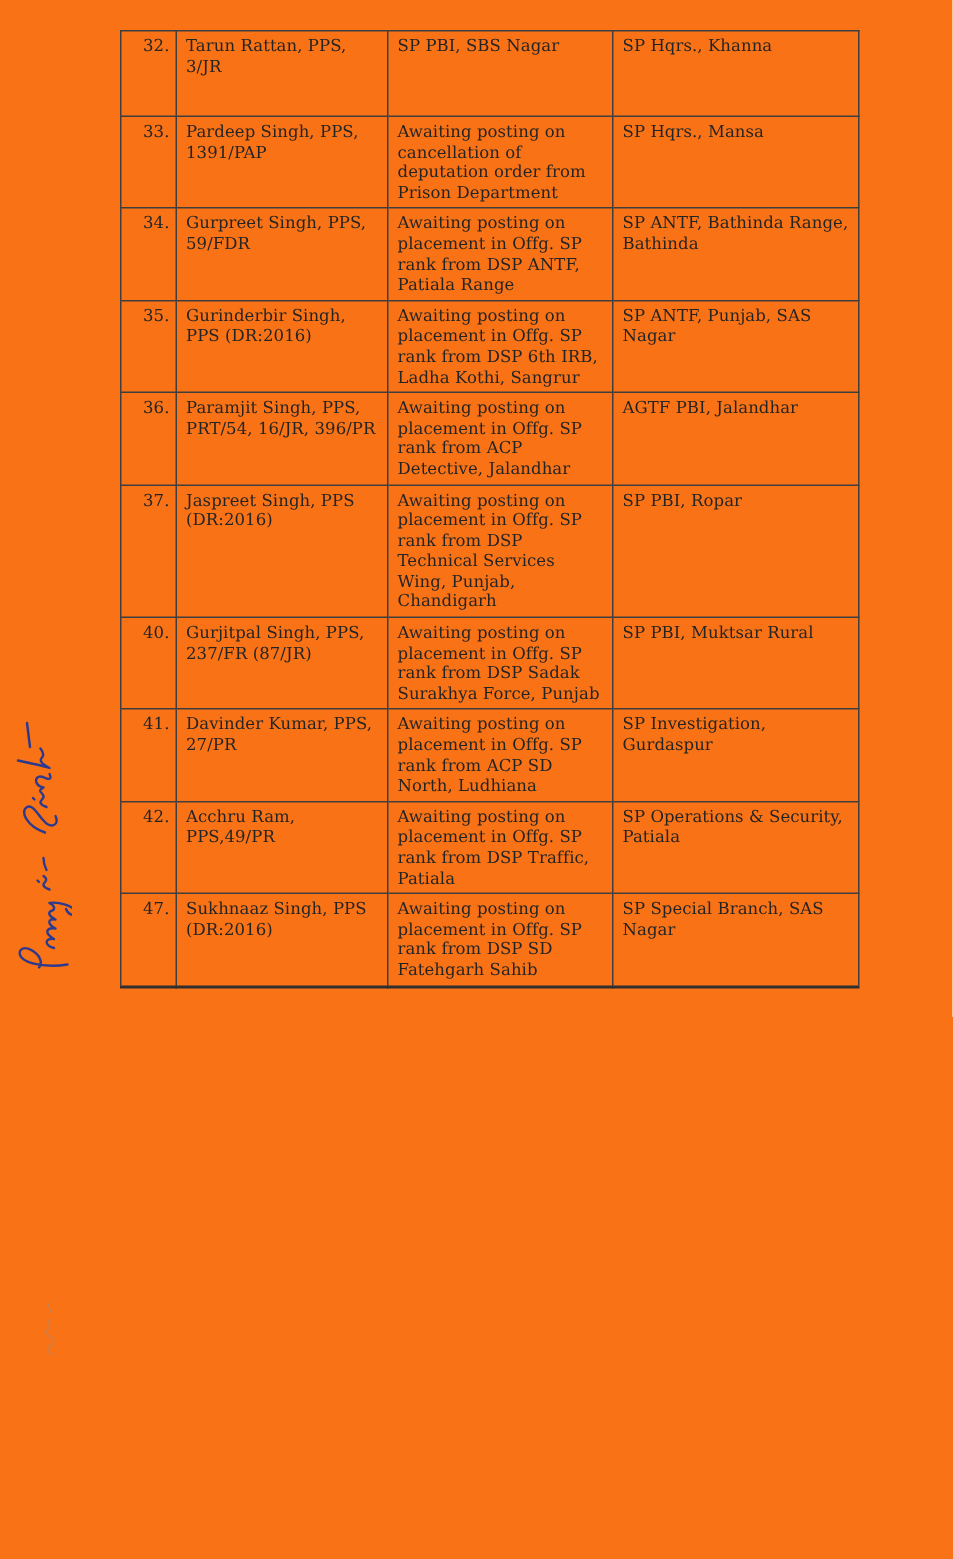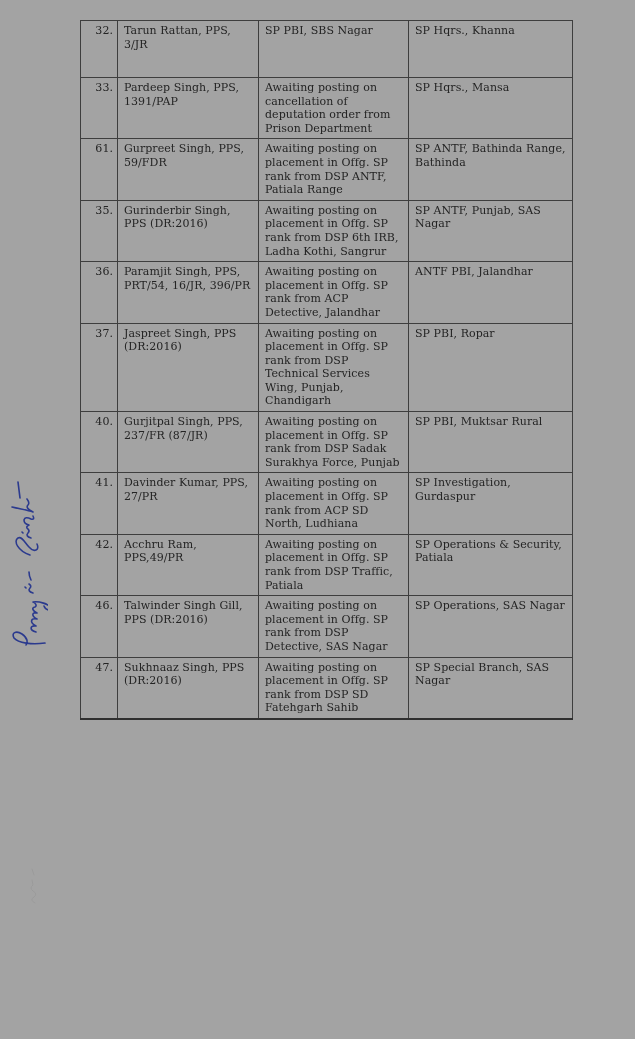--- a/index.html
+++ b/index.html
@@ -1,18 +1,18 @@
 <!DOCTYPE html>
 <html><head>
 <meta charset="utf-8">
 <style>
   html,body { margin:0; padding:0; background:#ffffff; }
   .page {
     position:relative; width:635px; height:1039px;
-    background:#a3a3a3; overflow:hidden;
+    background:#f97316; overflow:hidden;
     font-family:"DejaVu Serif","Liberation Serif",serif;
     color:#242424;
   }
   table.postings {
     position:absolute; left:80px; top:20px; width:492px;
     border-collapse:collapse; table-layout:fixed;
     border:1px solid #3a3a3a; border-bottom:2px solid #2f2f2f;
   }
   table.postings tr { height:57px; }
   table.postings td {
@@ -72,36 +72,36 @@
     <td class="c-status">SP PBI, SBS Nagar</td>
     <td class="c-posting">SP Hqrs., Khanna</td>
   </tr>
         <tr>
     <td class="c-serial">33.</td>
     <td class="c-name">Pardeep Singh, PPS, 1391/PAP</td>
     <td class="c-status">Awaiting posting on cancellation of deputation order from Prison Department</td>
     <td class="c-posting">SP Hqrs., Mansa</td>
   </tr>
         <tr>
-    <td class="c-serial">61.</td>
+    <td class="c-serial">34.</td>
     <td class="c-name">Gurpreet Singh, PPS, 59/FDR</td>
     <td class="c-status">Awaiting posting on placement in Offg. SP rank from DSP ANTF, Patiala Range</td>
     <td class="c-posting">SP ANTF, Bathinda Range, Bathinda</td>
   </tr>
         <tr>
     <td class="c-serial">35.</td>
     <td class="c-name">Gurinderbir Singh, PPS (DR:2016)</td>
     <td class="c-status">Awaiting posting on placement in Offg. SP rank from DSP 6th IRB, Ladha Kothi, Sangrur</td>
     <td class="c-posting">SP ANTF, Punjab, SAS Nagar</td>
   </tr>
         <tr>
     <td class="c-serial">36.</td>
     <td class="c-name">Paramjit Singh, PPS, PRT/54, 16/JR, 396/PR</td>
     <td class="c-status">Awaiting posting on placement in Offg. SP rank from ACP Detective, Jalandhar</td>
-    <td class="c-posting">ANTF PBI, Jalandhar</td>
+    <td class="c-posting">AGTF PBI, Jalandhar</td>
   </tr>
         <tr>
     <td class="c-serial">37.</td>
     <td class="c-name">Jaspreet Singh, PPS (DR:2016)</td>
     <td class="c-status">Awaiting posting on placement in Offg. SP rank from DSP Technical Services Wing, Punjab, Chandigarh</td>
     <td class="c-posting">SP PBI, Ropar</td>
   </tr>
         <tr>
     <td class="c-serial">40.</td>
     <td class="c-name">Gurjitpal Singh, PPS, 237/FR (87/JR)</td>
@@ -114,26 +114,20 @@
     <td class="c-status">Awaiting posting on placement in Offg. SP rank from ACP SD North, Ludhiana</td>
     <td class="c-posting">SP Investigation, Gurdaspur</td>
   </tr>
         <tr>
     <td class="c-serial">42.</td>
     <td class="c-name">Acchru Ram, PPS,49/PR</td>
     <td class="c-status">Awaiting posting on placement in Offg. SP rank from DSP Traffic, Patiala</td>
     <td class="c-posting">SP Operations &amp; Security, Patiala</td>
   </tr>
         <tr>
-    <td class="c-serial">46.</td>
-    <td class="c-name">Talwinder Singh Gill, PPS (DR:2016)</td>
-    <td class="c-status">Awaiting posting on placement in Offg. SP rank from DSP Detective, SAS Nagar</td>
-    <td class="c-posting">SP Operations, SAS Nagar</td>
-  </tr>
-        <tr>
     <td class="c-serial">47.</td>
     <td class="c-name">Sukhnaaz Singh, PPS (DR:2016)</td>
     <td class="c-status">Awaiting posting on placement in Offg. SP rank from DSP SD Fatehgarh Sahib</td>
     <td class="c-posting">SP Special Branch, SAS Nagar</td>
   </tr>
       </tbody>
   </table>
 
 </div>
 

